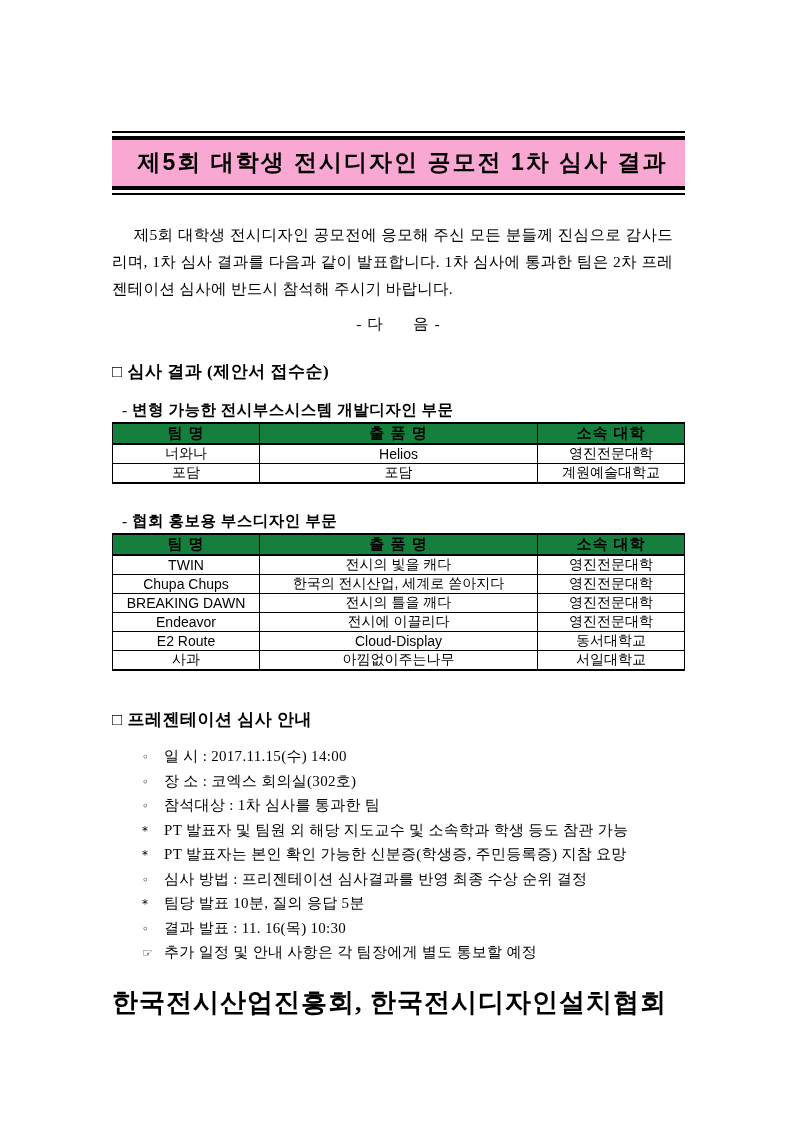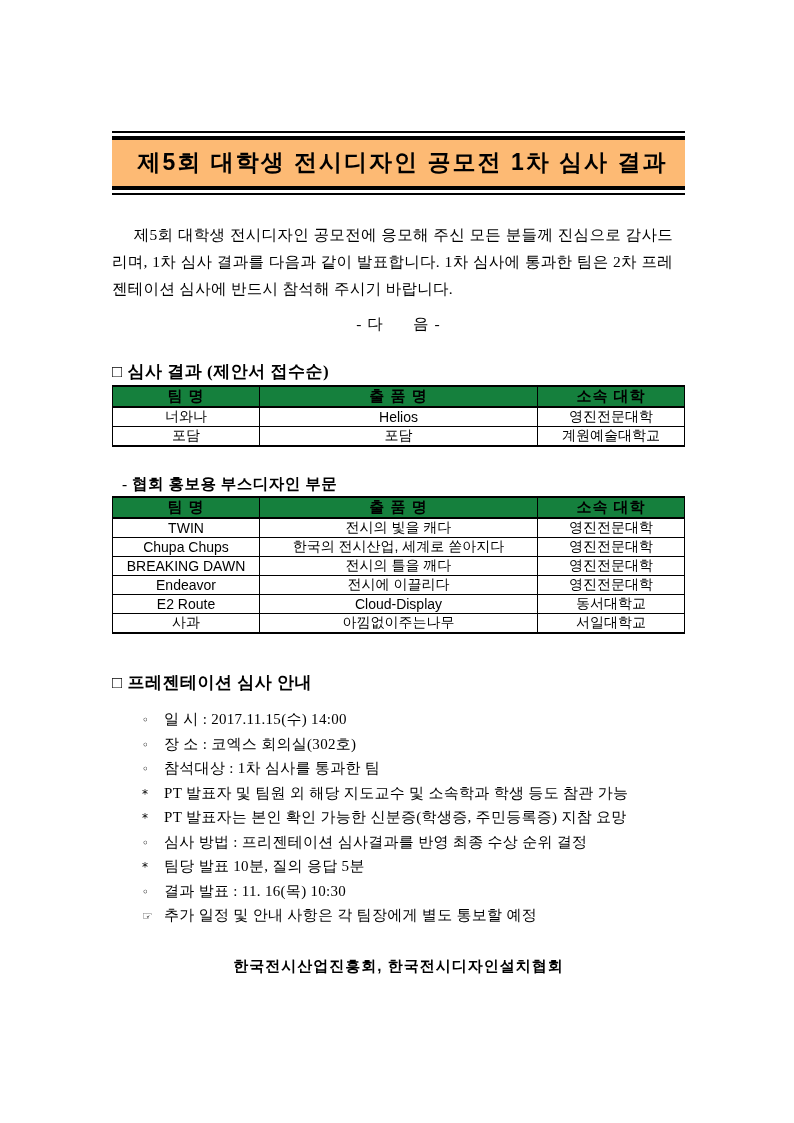--- a/index.html
+++ b/index.html
@@ -18,21 +18,21 @@
 
   
   .title-box {
     border-top: 2px solid #000;
     border-bottom: 2px solid #000;
     padding: 3px 0;
   }
   .title-inner {
     border-top: 4px solid #000;
     border-bottom: 4px solid #000;
-    background: #fdba74;
+    background: #f9a8d4;
     text-align: center;
     padding: 9px 0 10px 8px;
   }
   .title-inner h1 {
     margin: 0;
     font-family: "Liberation Sans", "DejaVu Sans", sans-serif;
     font-size: 23px;
     font-weight: bold;
     letter-spacing: 2px;
     line-height: 27px;
@@ -125,23 +125,23 @@
     width: 22px;
     flex: 0 0 22px;
     text-align: left;
     font-family: "DejaVu Sans", sans-serif;
     font-size: 12px;
   }
 
   
   .footer {
     margin: 24px 0 0 0;
-    text-align: center;
-    font-family: Liberation Sans, sans-serif;
-    font-size: 15px;
+    text-align: left;
+    font-family: Liberation Serif, serif;
+    font-size: 26px;
     font-weight: bold;
     letter-spacing: 1px;
     line-height: 26px;
   }
 </style>
 </head>
 <body>
 
 <div class="page">
 
@@ -150,20 +150,21 @@
       <h1>제5회 대학생 전시디자인 공모전 1차 심사 결과</h1>
     </div>
   </div>
 
   <p class="intro">제5회 대학생 전시디자인 공모전에 응모해 주신 모든 분들께 진심으로 감사드리며,  1차 심사 결과를 다음과 같이 발표합니다. 1차 심사에 통과한 팀은 2차 프레젠테이션 심사에 반드시 참석해 주시기 바랍니다.</p>
 
   <p class="daum">- 다      음 -</p>
 
   <h2 class="section">□ 심사 결과 (제안서 접수순)</h2>
 
+  <h3 class="subsection">- 변형 가능한 전시부스시스템 개발디자인 부문</h3>
   <table class="results-table">
       <thead>
         <tr>
           <th>팀 명</th>
           <th>출 품 명</th>
           <th>소속 대학</th>
         </tr>
       </thead>
       <tbody>
         <tr>

